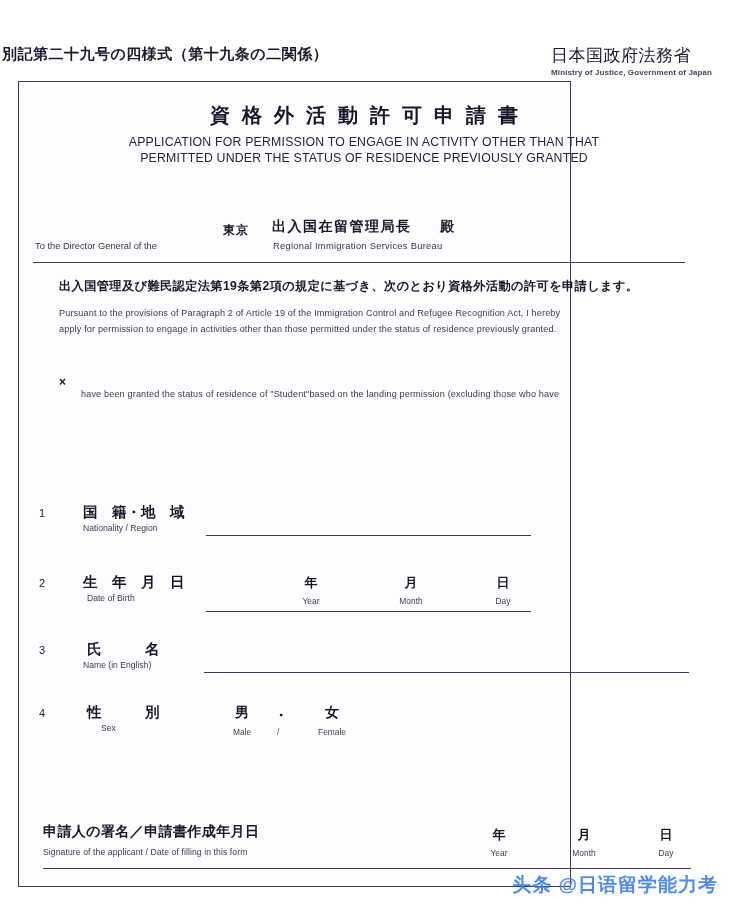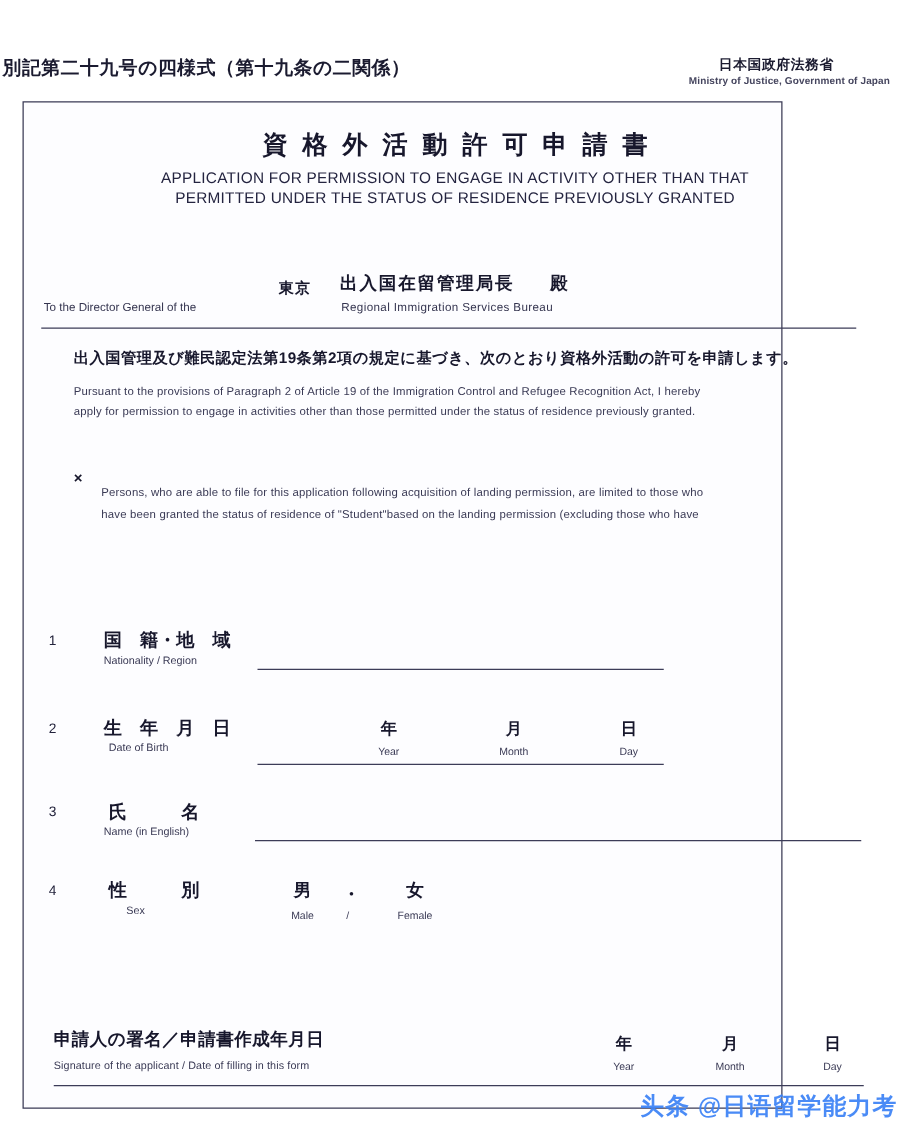--- a/index.html
+++ b/index.html
@@ -34,42 +34,41 @@
     color: #1b1b30;
     white-space: nowrap;
   }
   .ministry-block {
     position: absolute;
     right: 18px;
     top: 2px;
     text-align: left;
   }
   .ministry-jp {
-    font-size: 11px;
-    font-weight: bold;
+    font-size: 17px;
+    font-weight: normal;
     letter-spacing: 0.5px;
     color: #1b1b30;
     white-space: nowrap;
-    margin-left: 24px;
   }
   .ministry-en {
     font-size: 8px;
     color: #45455e;
     letter-spacing: 0.1px;
     white-space: nowrap;
     margin-top: 1px;
     font-weight: bold;
   }
 
   
   .form-sheet {
     position: absolute;
     left: 18px;
     top: 81px;
-    width: 608px;
+    width: 553px;
     height: 806px;
     border: 1.5px solid #3a3a55;
     box-sizing: border-box;
     background: #fdfdff;
     text-decoration: underline;
   }
 
   
   .title-jp {
     position: absolute;
@@ -373,21 +372,20 @@
     <div class="statement-jp">出入国管理及び難民認定法第19条第2項の規定に基づき、次のとおり資格外活動の許可を申請します。</div>
     <div class="statement-en">
       <div>Pursuant to the provisions of Paragraph 2 of Article 19 of the Immigration Control and Refugee Recognition Act, I hereby</div>
       <div>apply for permission to engage in activities other than those permitted under the status of residence previously granted.</div>
     </div>
   </div>
 
   <div class="note">
     <span class="note-mark">×</span>
     <div class="note-en">
-      <div>Persons, who are able to file for this application following acquisition of landing permission, are limited to those who</div>
       <div>have been granted the status of residence of "Student"based on the landing permission (excluding those who have</div>
     </div>
   </div>
 
   <div class="field" style="top:425px;">
     <span class="field-num">1</span>
     <span class="field-label-jp" style="left:64px;">国　籍・地　域</span>
     <span class="field-label-en" style="left:64px;">Nationality / Region</span>
     <span class="field-rule" style="left:187px; top:28px; width:325px;"></span>
   </div>

